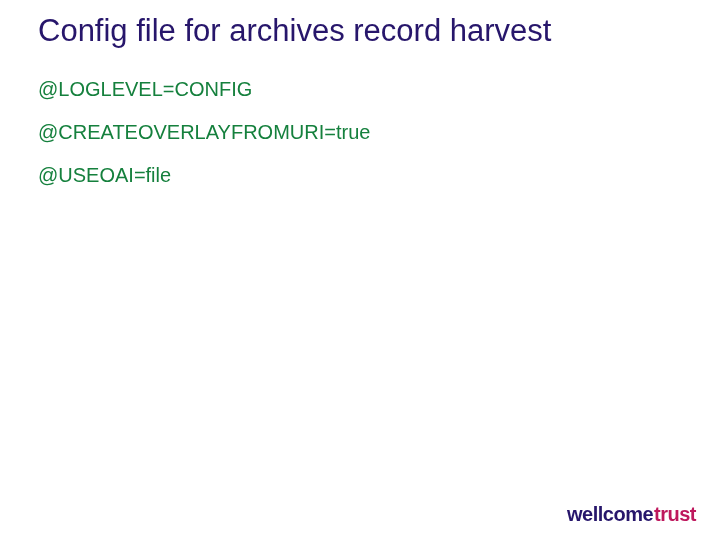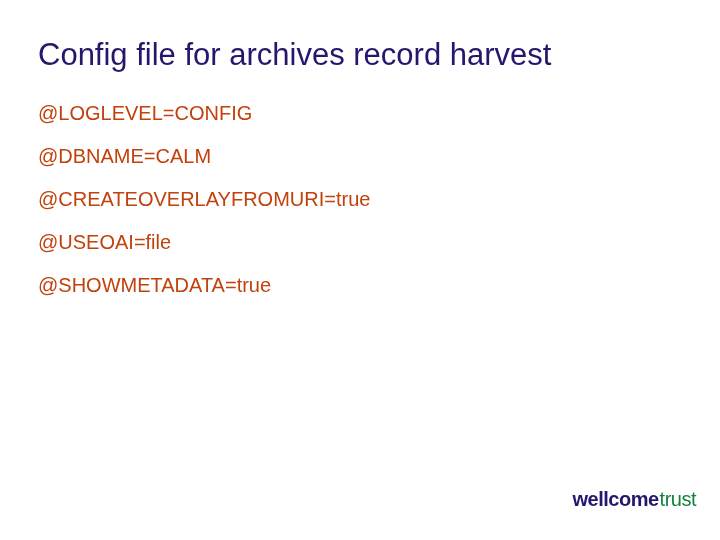--- a/index.html
+++ b/index.html
@@ -10,72 +10,70 @@
     background: #ffffff;
     font-family: Arial, Helvetica, sans-serif;
     overflow: hidden;
     position: relative;
   }
   .slide {
     width: 720px;
     height: 540px;
     position: relative;
     box-sizing: border-box;
-    padding: 36px 38px 0 38px;
+    padding: 12px 38px 0 38px;
   }
   .title {
     color: #27166b;
     font-size: 31px;
     font-weight: 400;
     margin: 0 0 28px 0;
     line-height: 1.2;
     letter-spacing: 0px;
   }
   .config-list {
     display: flex;
     flex-direction: column;
     gap: 19px;
   }
   .config-line {
-    color: #c2410c;
+    color: #15803d;
     font-size: 20px;
     font-weight: 400;
     line-height: 1.2;
   }
   .logo {
     position: absolute;
     right: 24px;
-    bottom: 29px;
+    bottom: 14px;
     color: #27166b;
     font-size: 20px;
     font-family: Arial, Helvetica, sans-serif;
     letter-spacing: -0.5px;
     display: flex;
     align-items: flex-start;
   }
   .logo .bold {
     font-weight: 900;
   }
   .logo .light {
-    font-weight: 400;
-    color: #15803d;
+    font-weight: 700;
+    color: #be185d;
     margin-left: 1px;
   }
 </style>
 </head>
 <body>
 
 <div class="slide">
   <h1 class="title">Config file for archives record harvest</h1>
 
   <div class="config-list">
     <div class="config-line">@LOGLEVEL=CONFIG</div>
-    <div class="config-line">@DBNAME=CALM</div>
     <div class="config-line">@CREATEOVERLAYFROMURI=true</div>
     <div class="config-line">@USEOAI=file</div>
-    <div class="config-line">@SHOWMETADATA=true</div>
   </div>
 
   <div class="logo">
     <span class="bold">wellcome</span>
       <span class="light">trust</span>
   </div>
 </div>
 
 </body></html>

